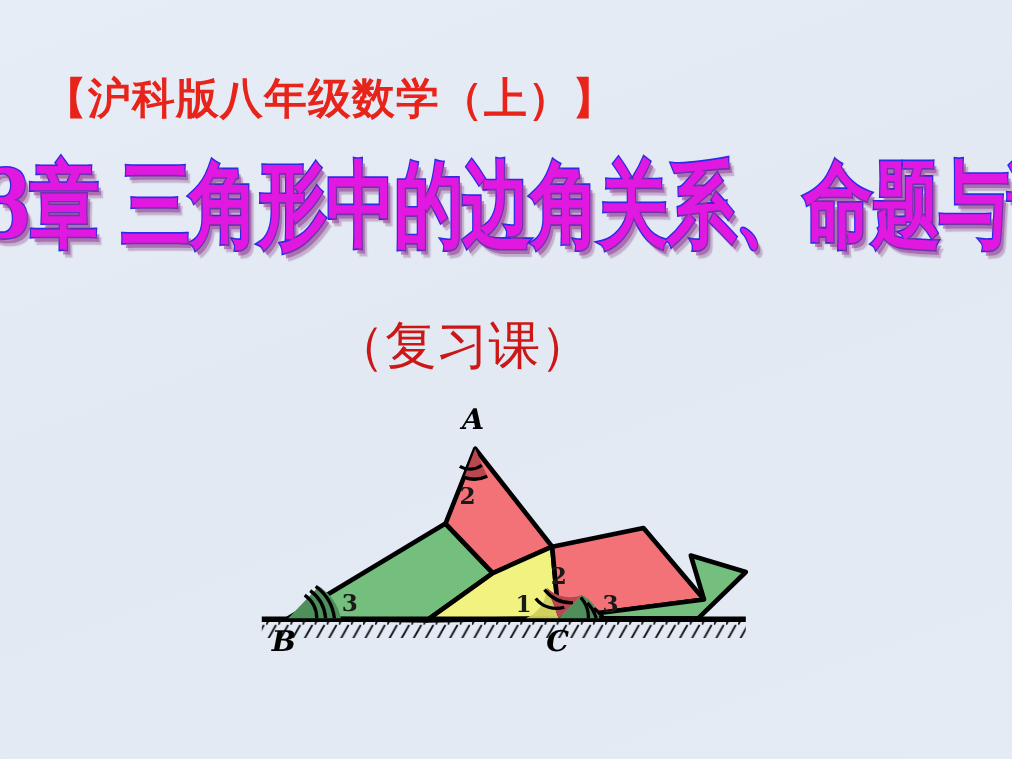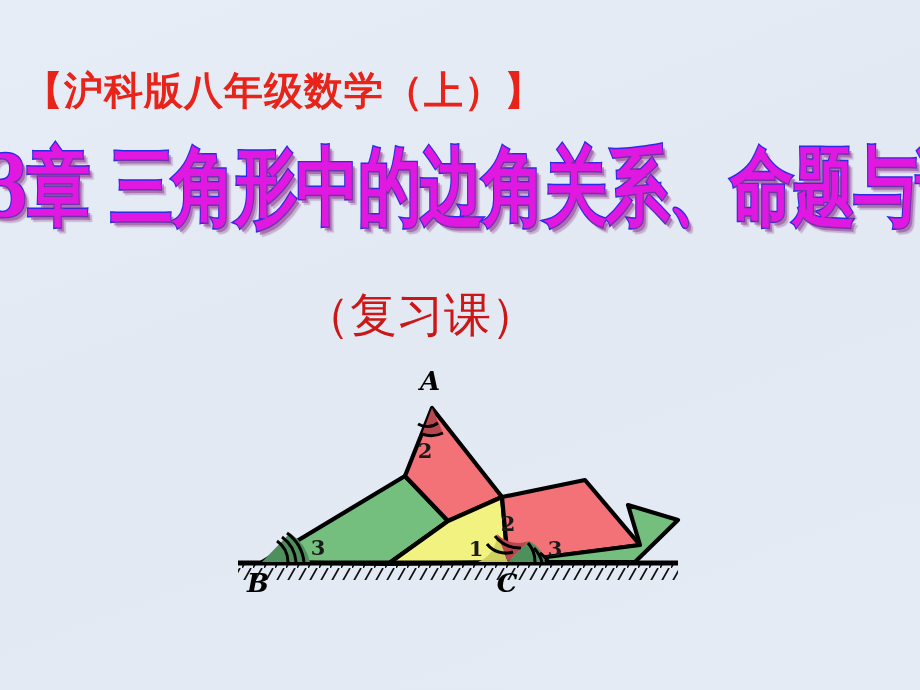--- a/index.html
+++ b/index.html
@@ -23,21 +23,21 @@
     background: linear-gradient(160deg, #e6edf6 0%, #e2e9f3 45%, #e4ebf4 100%);
   }
 
   
   .edition-line {
     position: absolute;
     left: 0;
     top: 64px;
     width: 920px;
     text-align: left;
-    padding-left: 24px;
+    padding-left: 40px;
     box-sizing: border-box;
     font-family: "DejaVu Serif", "Liberation Serif", serif;
     font-weight: bold;
     font-size: 39px;
     line-height: 52px;
     letter-spacing: 1px;
     color: #e8231a;
     white-space: nowrap;
   }
 

